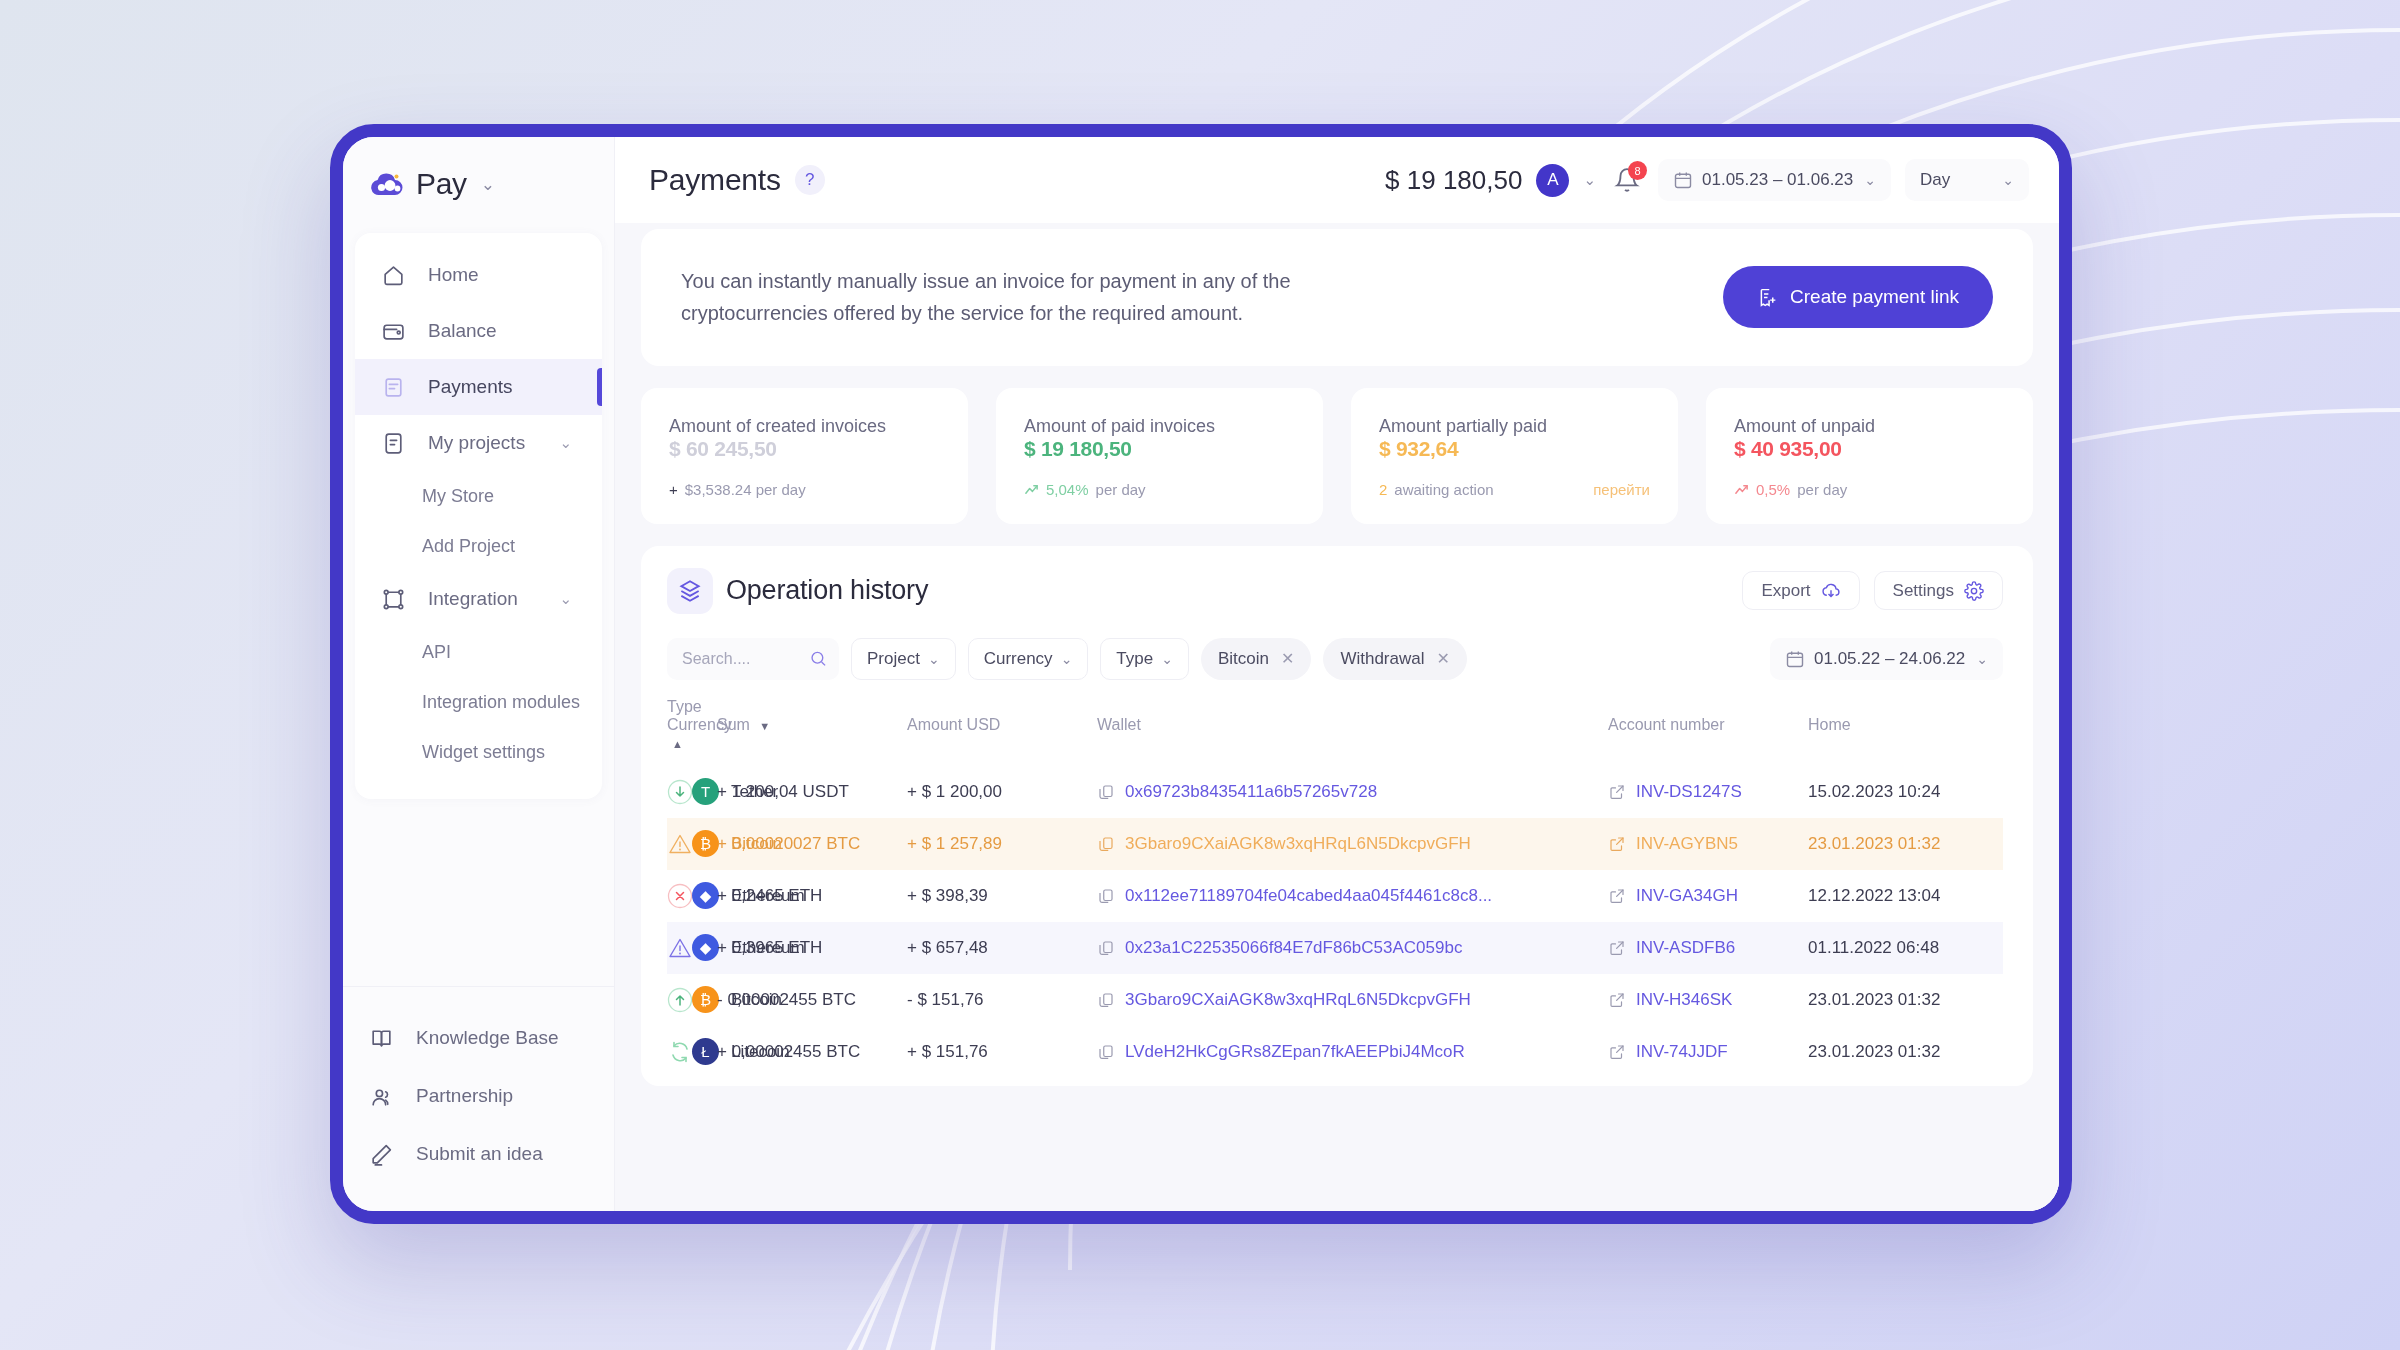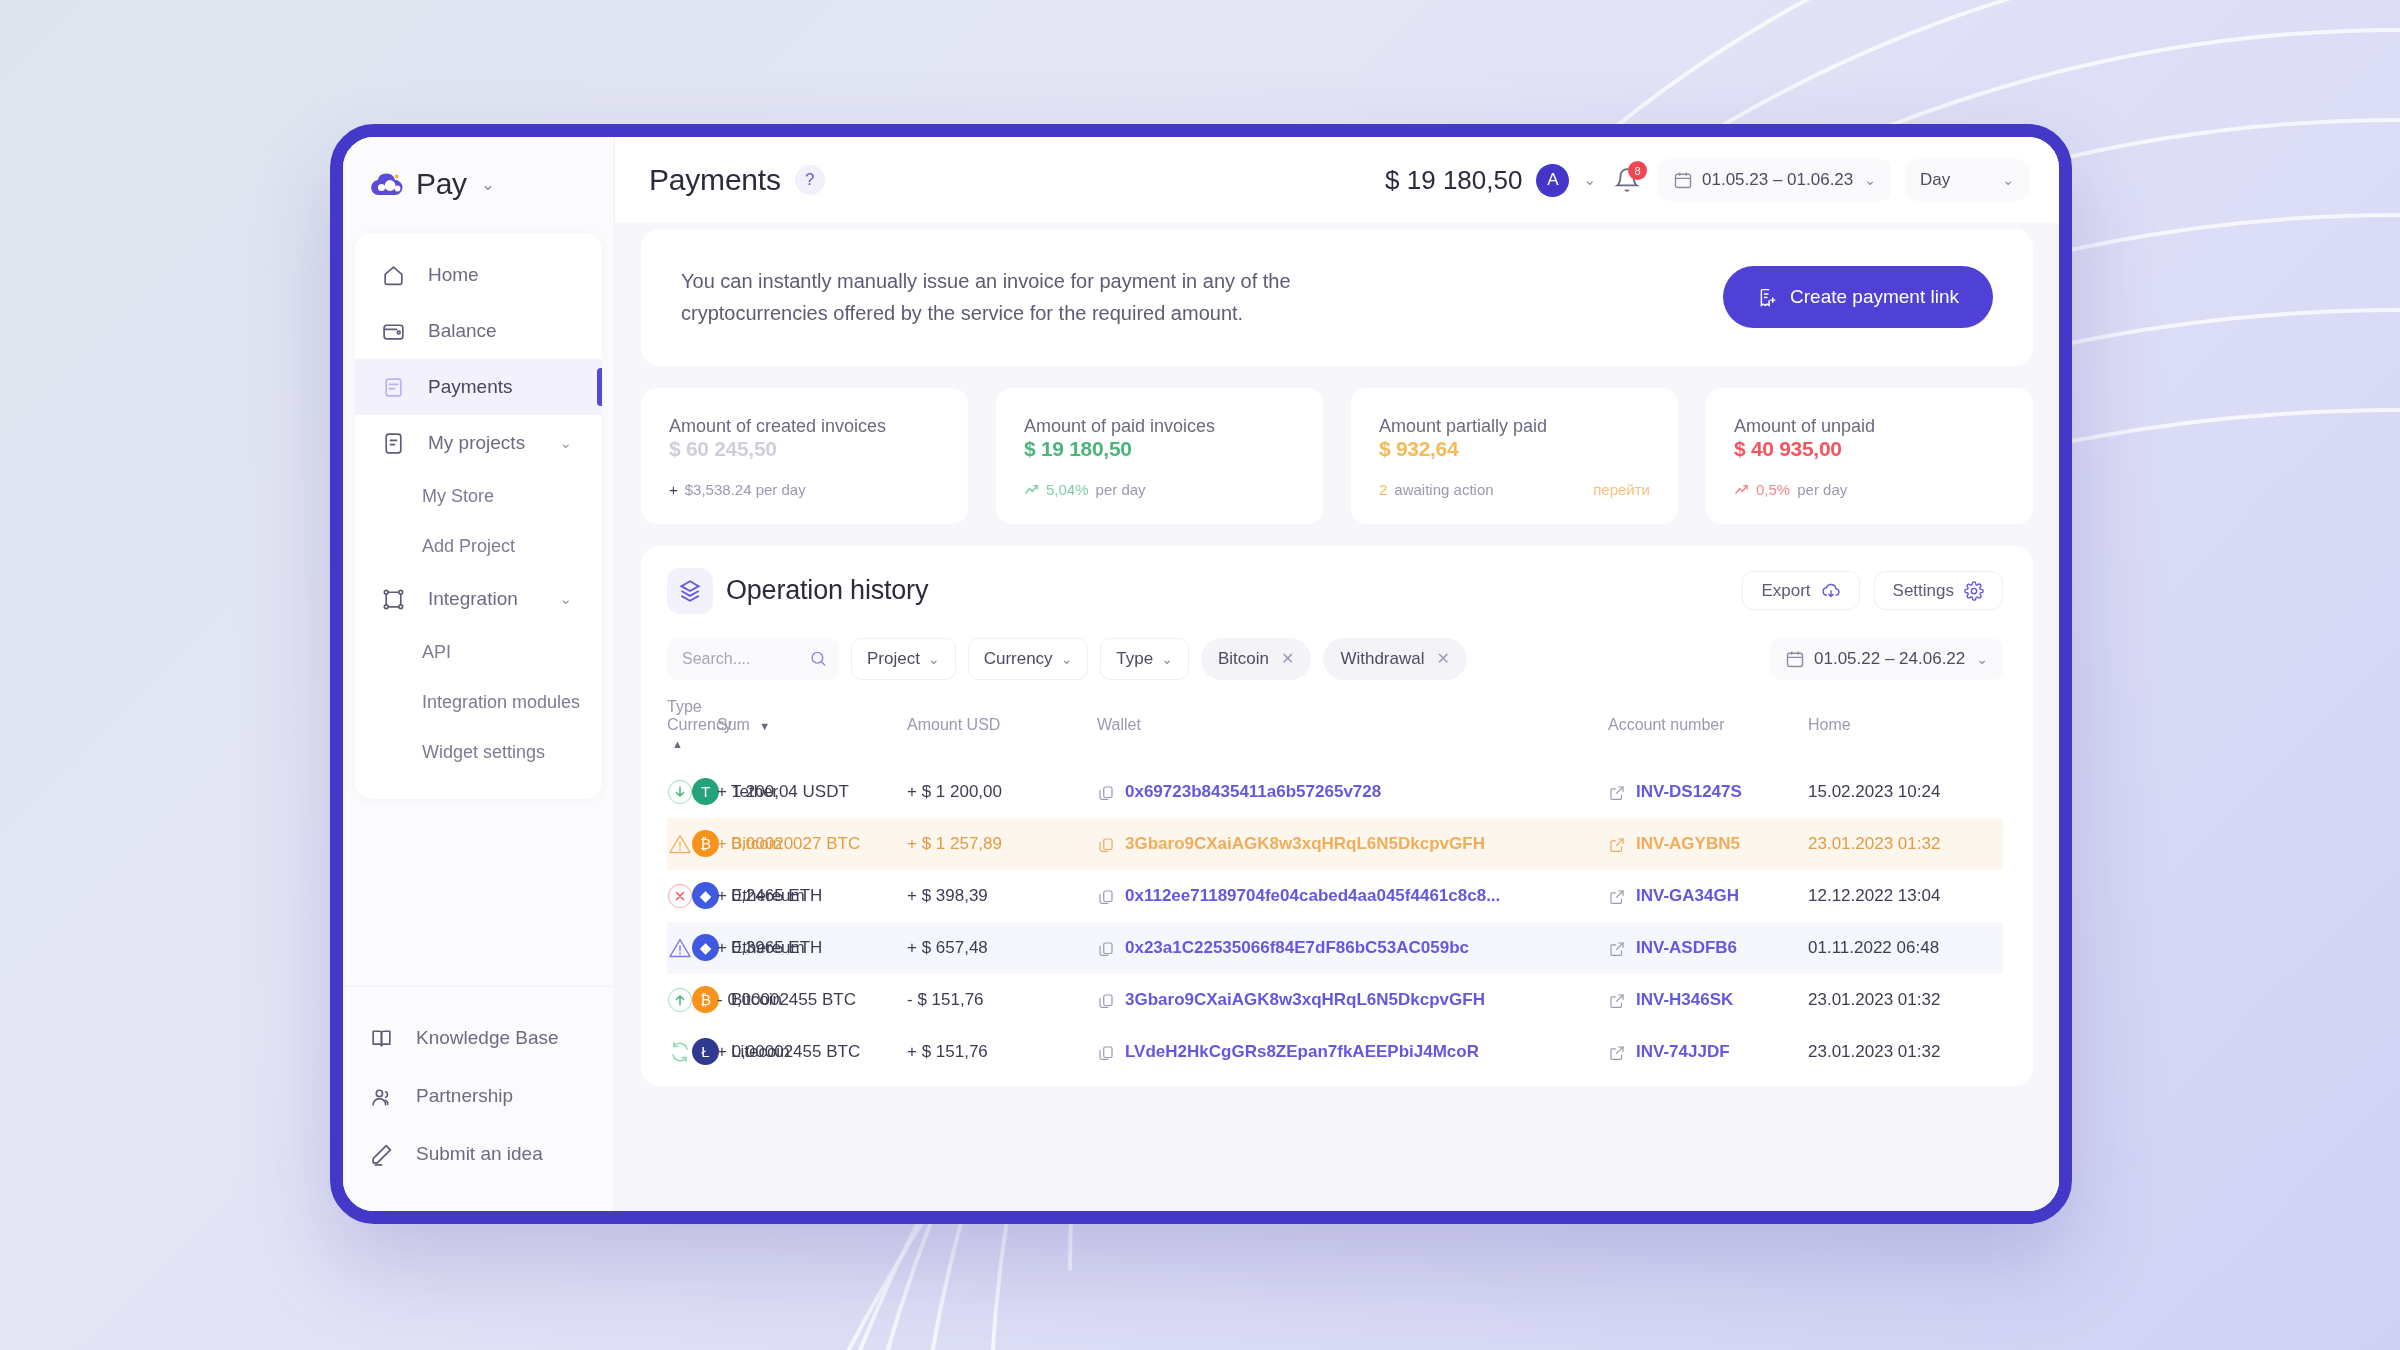--- a/index.html
+++ b/index.html
@@ -108,21 +108,21 @@
   td { font-size: 17px; color: #3d3d52; padding: 0; height: 52px; vertical-align: middle; }
   .tbl-wrap { padding: 0 30px 0 26px; flex: 1; min-height: 0; overflow: hidden; }
   .c-type { width: 50px; } .c-cur { width: 150px; } .c-sum { width: 190px; }
   .c-amt { width: 190px; } .c-wal { width: auto; } .c-acc { width: 200px; } .c-date { width: 195px; }
   tr.row-amber { background: #fdf6ec; }
   tr.row-indigo { background: #f6f6fd; }
   tr.row-amber td, tr.row-amber td a { color: #e59b42; }
   .cur-cell { display: flex; align-items: center; gap: 12px; }
   .coin { width: 27px; height: 27px; border-radius: 50%; color: #fff; font-size: 15px;
           display: flex; align-items: center; justify-content: center; flex: none; }
-  .wal-cell, .acc-cell { display: flex; align-items: flex-end; gap: 10px; font-weight: bold; }
+  .wal-cell, .acc-cell { display: flex; align-items: center; gap: 10px; }
   .wal-link { color: #6558e0; cursor: pointer; white-space: nowrap; overflow: hidden; text-overflow: ellipsis; }
   .acc-link { color: #6558e0; cursor: pointer; }
   tr.row-amber .wal-link, tr.row-amber .acc-link { color: #f0ad5a; }
 </style>
 </head>
 <body>
 
 <svg id="bg-arcs" viewBox="0 0 2400 1350">
   <g fill="none" stroke="#ffffff" stroke-opacity="0.75" stroke-width="4">
     <path d="M2400,-150 A1250,1250 0 0 0 1150,1100"></path>

